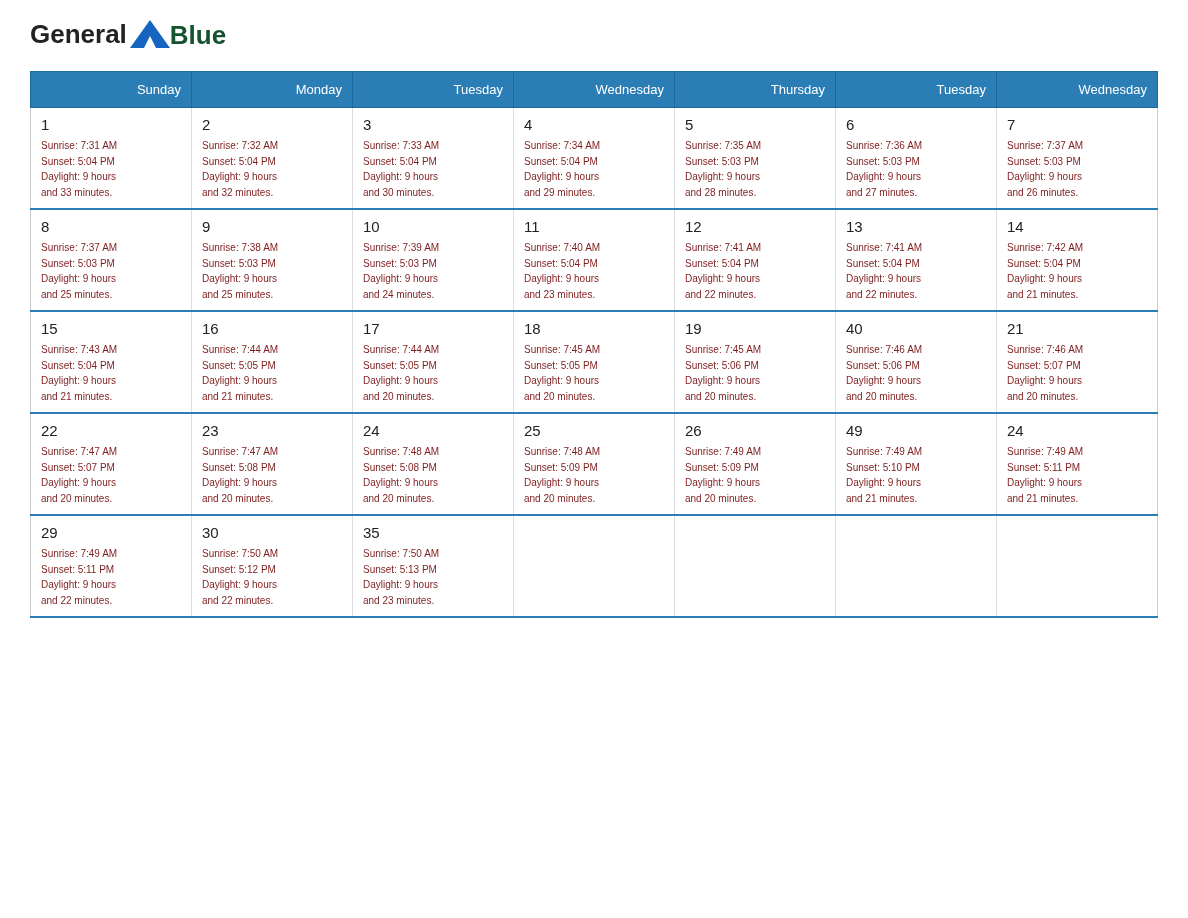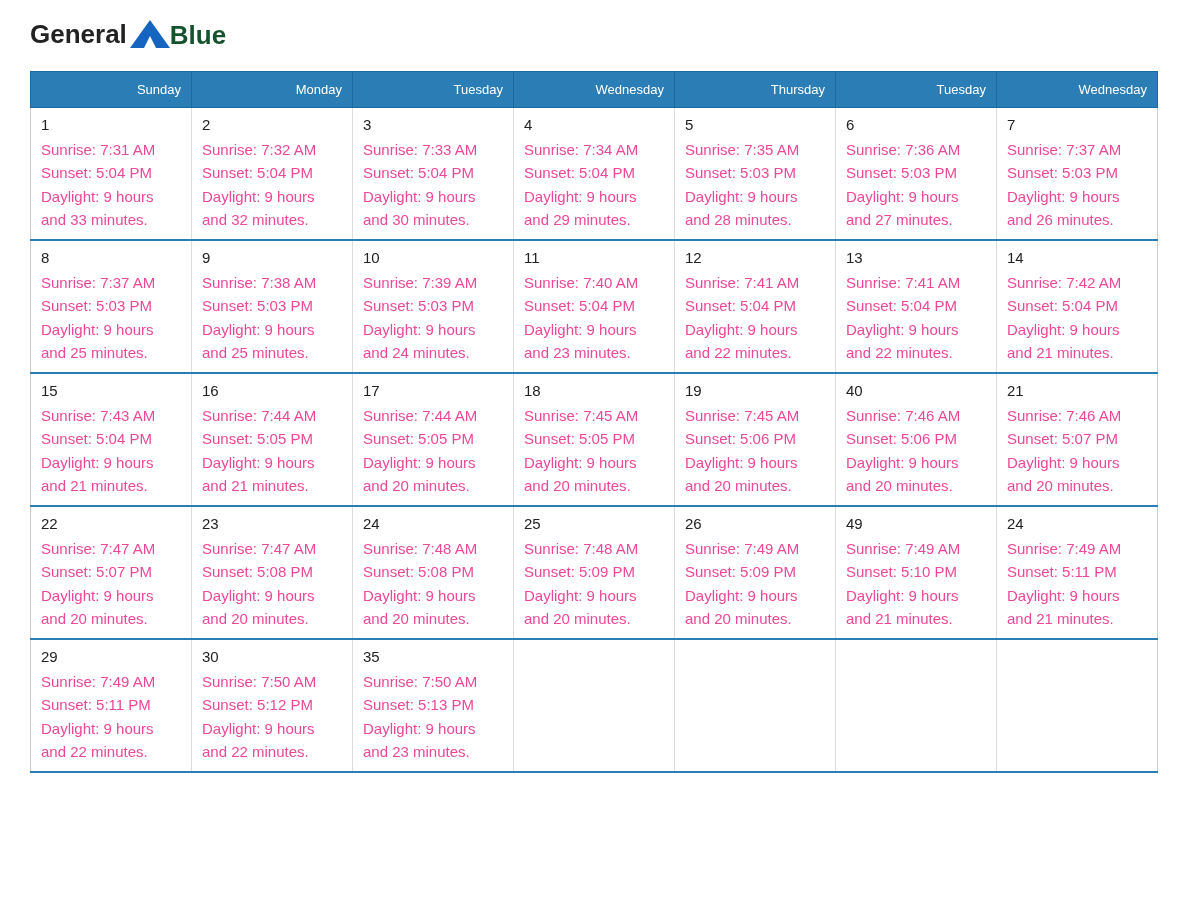--- a/index.html
+++ b/index.html
@@ -76,22 +76,22 @@
       border-right: 1px solid #ccc;
     }
     .day-num {
       font-size: 15px;
       font-weight: normal;
       color: #222;
       display: block;
       margin-bottom: 5px;
     }
     .day-info {
-      font-size: 15px;
-      color: #ec4899;
+      font-size: 10px;
+      color: #7f1d1d;
       line-height: 1.55;
     }
     .empty-cell {
       background: #fff;
     }
     .logo-row {
       display: flex;
       align-items: center;
       line-height: 1;
     }

